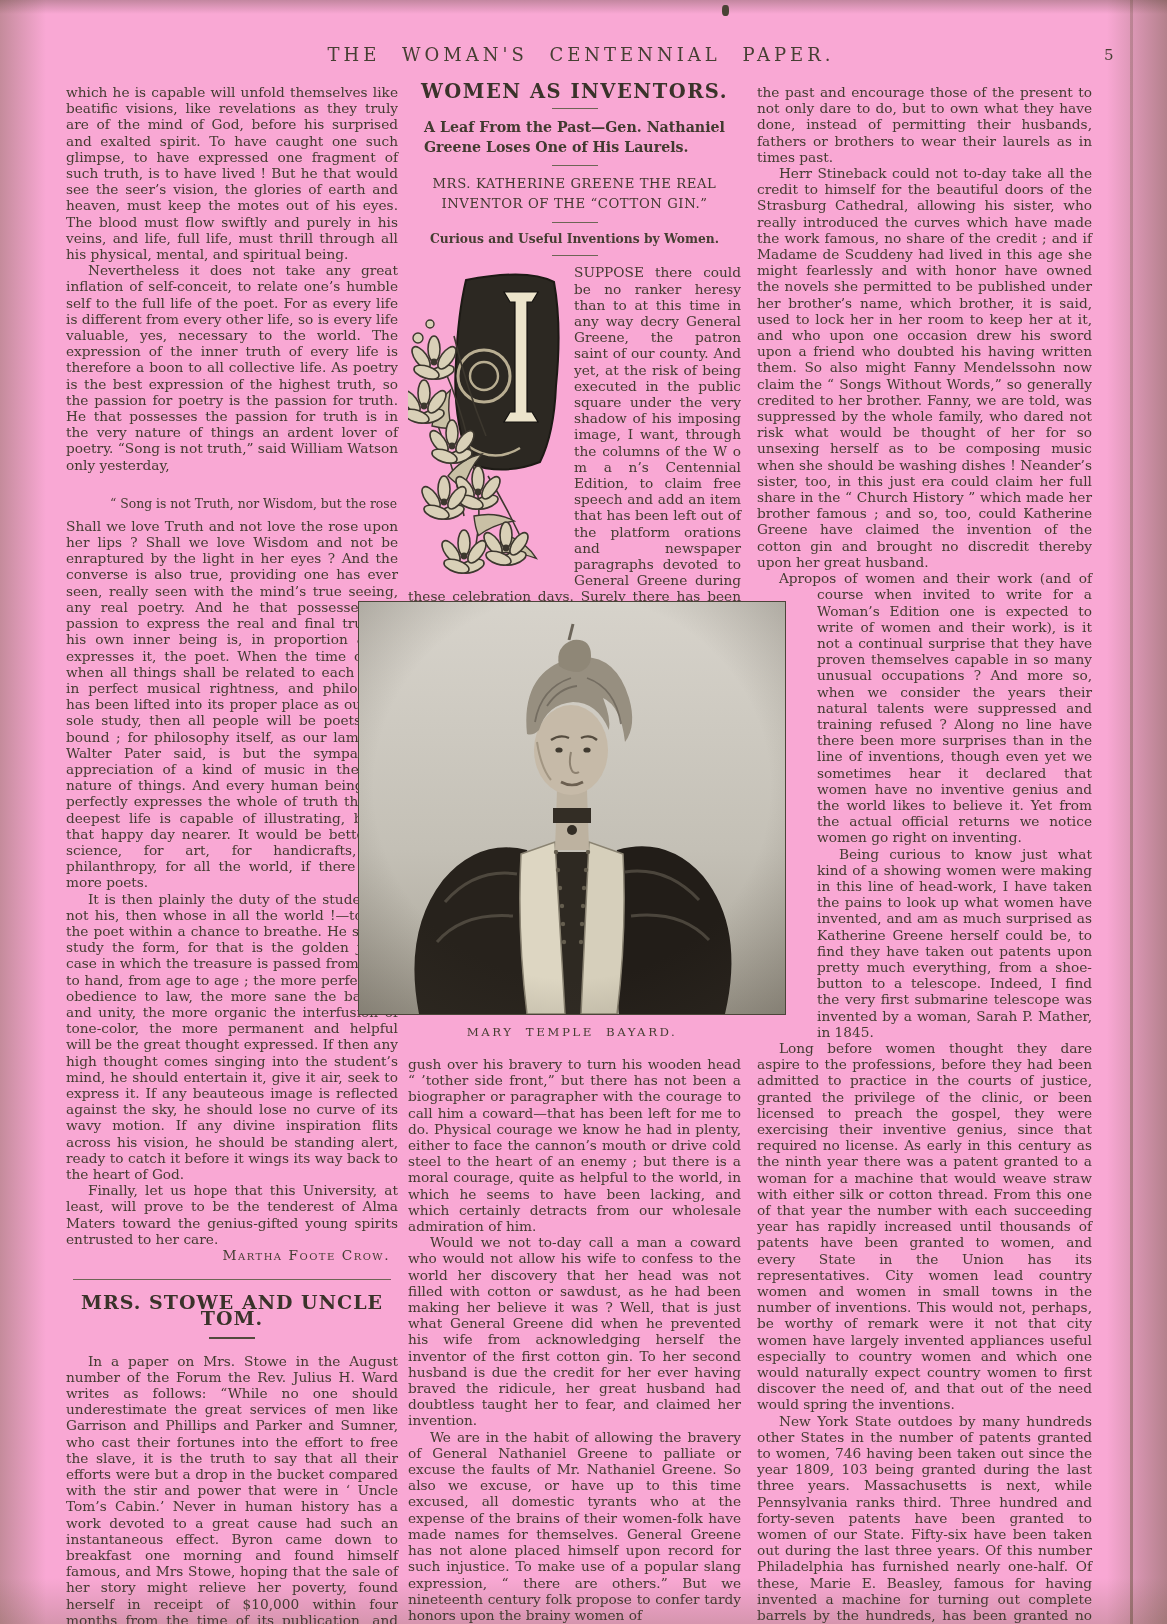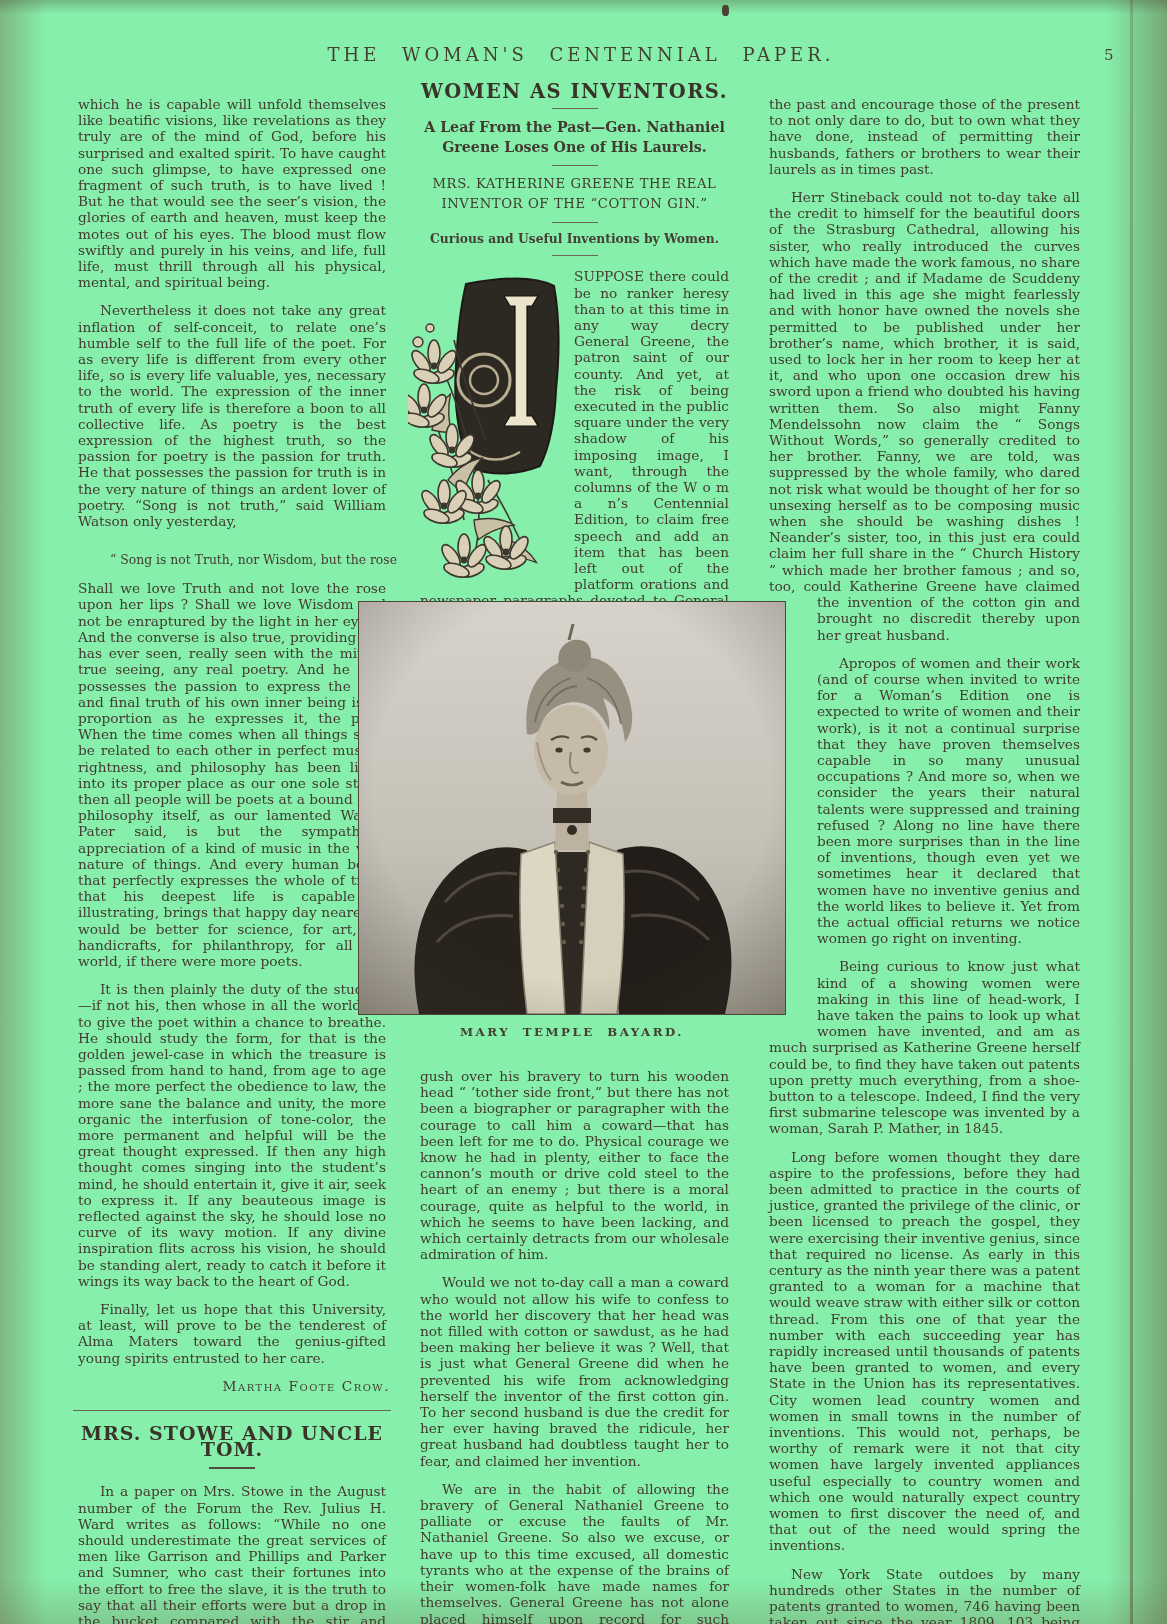--- a/index.html
+++ b/index.html
@@ -1,18 +1,18 @@
 <!DOCTYPE html>
 <html><head>
 <meta charset="utf-8">
 <style>
   html,body{margin:0;padding:0;background:#8a7f68;}
   .page{
     position:relative;width:1167px;height:1624px;margin:0 auto;
-    background:#86efac;
+    background:#f9a8d4;
     overflow:hidden;
     font-family:"DejaVu Serif","Liberation Serif",serif;
     color:#433c31;
   }
   
   .edge-left{position:absolute;left:0;top:0;width:46px;height:100%;
     background:linear-gradient(to right,rgba(110,92,62,.38),rgba(110,92,62,0));pointer-events:none;}
   .edge-right{position:absolute;right:0;top:0;width:60px;height:100%;
     background:linear-gradient(to left,rgba(96,80,52,.45),rgba(96,80,52,0));pointer-events:none;}
   .edge-bottom{position:absolute;left:0;bottom:0;width:100%;height:46px;
@@ -28,47 +28,47 @@
     font-size:18px;letter-spacing:4px;word-spacing:12px;color:#463f33;}
   .folio{position:absolute;left:1104px;top:46px;font-size:15px;color:#463f33;}
 
   
   .col{position:absolute;font-size:13.7px;line-height:16.2px;text-align:justify;}
   #col-left{left:66px;top:84px;width:332px;}
   #col-mid-top{left:408px;top:84px;width:333px;}
   #col-mid-low{left:408px;top:1056px;width:333px;}
   #col-right{left:757px;top:84px;width:335px;}
 
-  p{margin:12px;text-indent:1.6em;}
+  p{margin:0;text-indent:1.6em;}
   p.flush{text-indent:0;}
 
   .verse{margin:22px 0 6px 26px;font-size:12.4px;line-height:17px;text-align:left;}
   .verse div:last-child{padding-left:18px;}
 
   .byline{text-align:right;padding-right:8px;font-variant:small-caps;letter-spacing:1.5px;}
 
   .rule-light{border:0;border-top:1px solid #6d6555;width:318px;margin:16px auto 14px;}
   .rule-short{border:0;border-top:2px solid #524a3c;width:46px;margin:9px auto;}
   .rule-hair{border:0;border-top:1px solid #6d6555;width:46px;margin:8px auto;}
 
   .stowe-title{font-size:19px;font-weight:bold;letter-spacing:1px;text-align:center;
     margin:4px 0 10px;color:#3a332a;text-indent:0;}
 
   .art-title{font-size:19.5px;font-weight:bold;letter-spacing:1.5px;text-align:center;color:#3a332a;}
-  .deck1{font-size:14.2px;font-weight:bold;text-align:center;line-height:20px;padding:0 16px;color:#413a2f;}
+  .deck1{font-size:14.2px;font-weight:bold;line-height:20px;padding:0 16px;color:#413a2f;}
   .deck2{font-size:13.2px;text-align:center;letter-spacing:.6px;line-height:20px;padding:0 10px;color:#413a2f;}
   .deck3{font-size:12.3px;font-weight:bold;text-align:center;color:#453e32;}
 
   .initial-art{float:left;width:158px;height:316px;margin:2px 8px 0 0;}
 
   
   .photo-wrap{position:absolute;left:358px;top:601px;width:428px;}
   .photo-frame{width:428px;height:414px;border:1px solid #4c453a;box-sizing:border-box;background:#c6c2ba;}
   .photo-caption{text-align:center;font-size:11.8px;letter-spacing:2.5px;word-spacing:6px;
-    padding-top:10px;color:#453e32;font-weight:bold;}
+    padding-top:10px;color:#453e32;font-weight:normal;}
 
   
   .wrap-pusher{float:left;width:0;height:516px;}
   .wrap-indent{float:left;clear:left;width:60px;height:430px;}
 </style>
 </head>
 <body>
 
 <div class="page">
 

